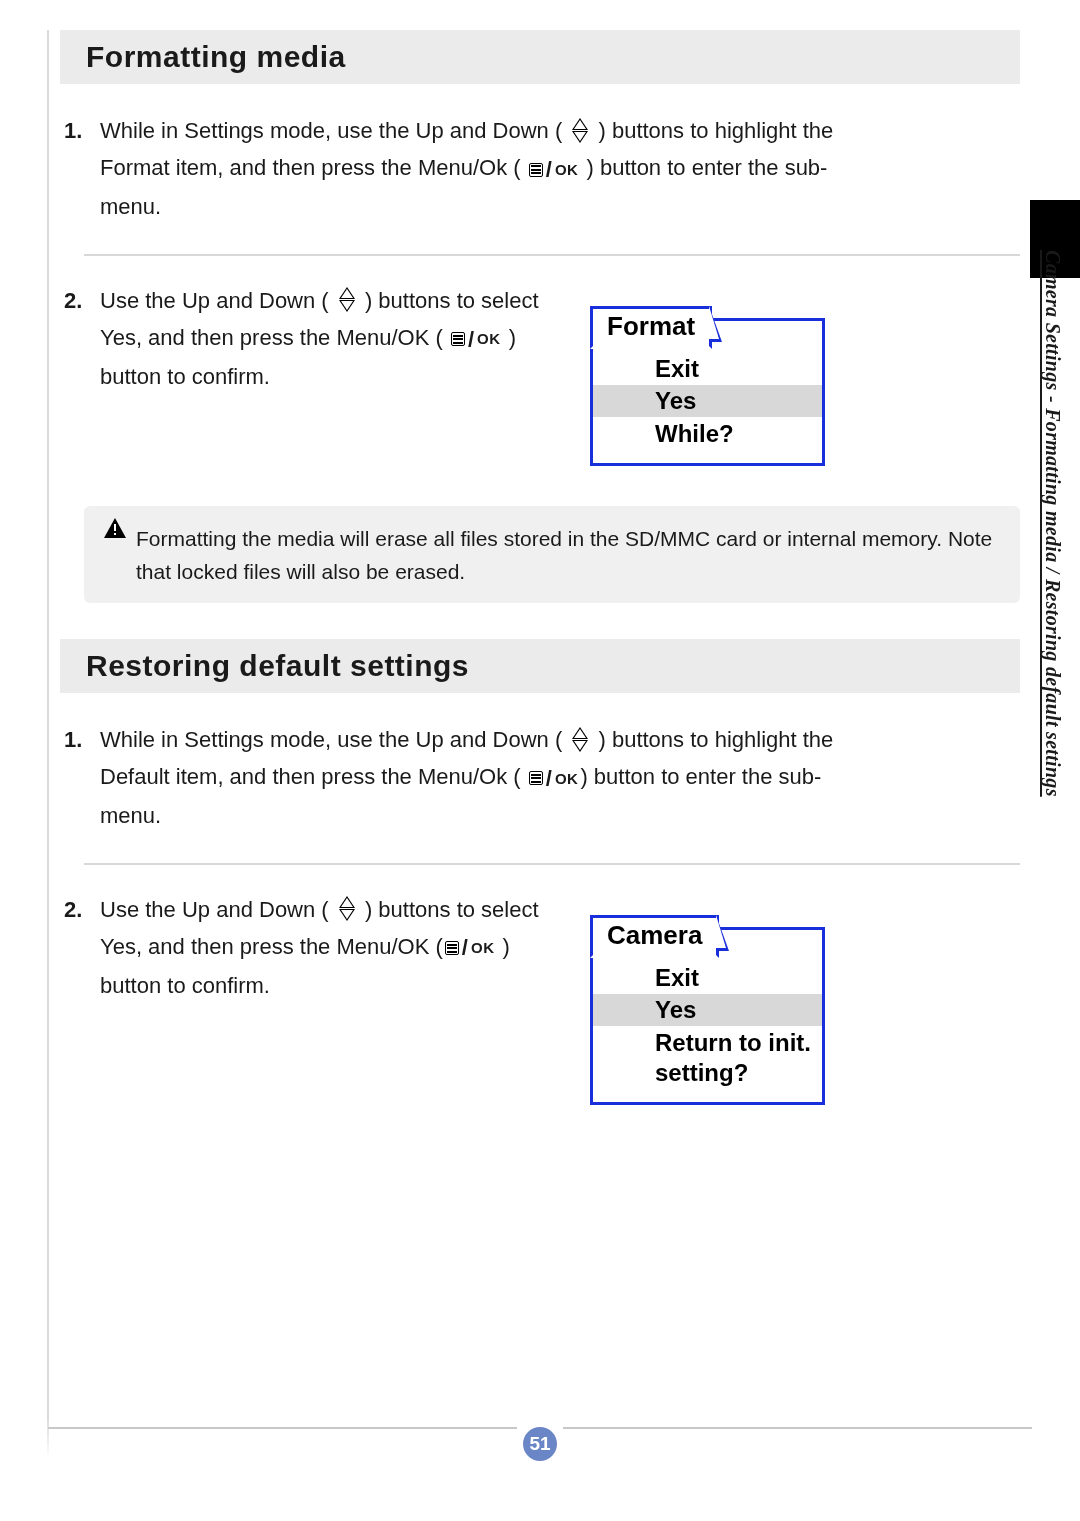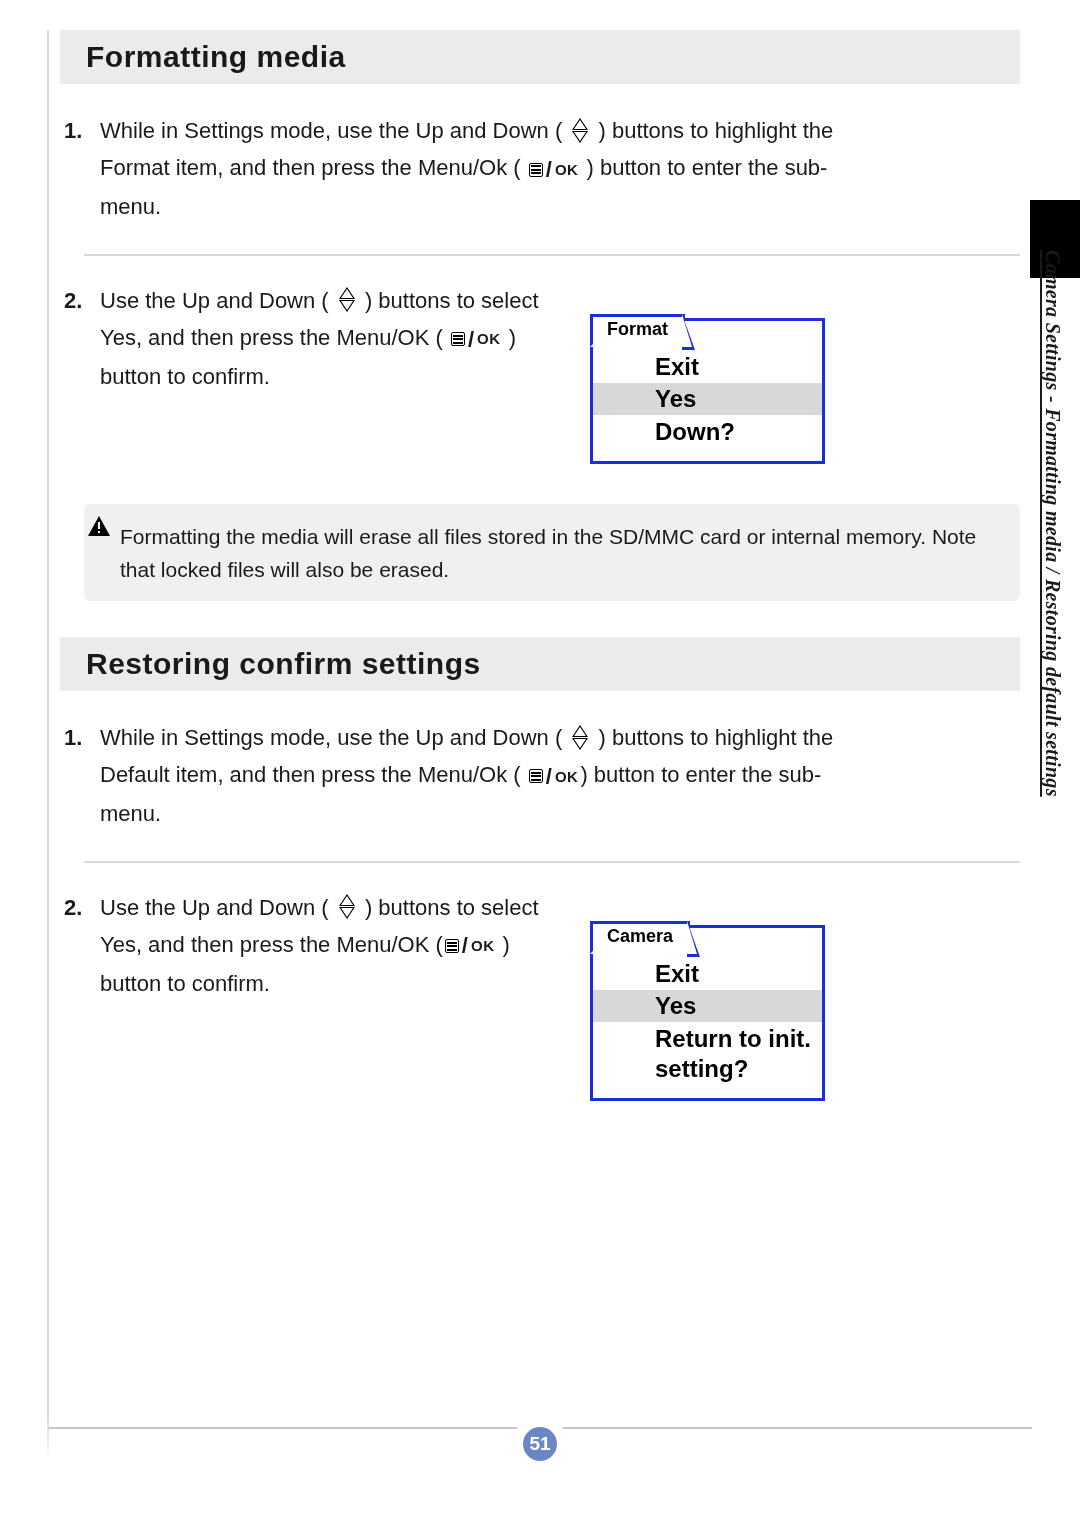--- a/index.html
+++ b/index.html
@@ -35,21 +35,21 @@
     color: #000;
   }
   .lcd .tab {
     display: inline-block;
     border: 3px solid #1a2fdc;
     border-bottom: 3px solid #fff;
     background: #fff;
     margin-top: -36px;
     margin-left: -3px;
     padding: 2px 14px 4px 14px;
-    font-size: 18px;
+    font-size: 26px;
     font-weight: bold;
     position: relative;
   }
   .lcd .tab::after {
     content: "";
     position: absolute;
     right: -10px; top: -3px;
     width: 0; height: 0;
     border-bottom: 33px solid #fff;
     border-right: 10px solid transparent;
@@ -73,21 +73,21 @@
     font-size: 24px;
     font-weight: bold;
     padding: 2px 0 6px 62px;
     line-height: 1.25;
   }
 
   .note-box {
     background: #f0f0f0;
     border-radius: 6px;
     margin: 40px 0 36px 24px;
-    padding: 14px 20px 14px 4px;
+    padding: 14px 20px 14px 20px;
     font-size: 21px;
     line-height: 1.6;
     display: flex;
     gap: 10px;
   }
   .note-text { padding-top: 2px; }
 
   .updown-icon { display: inline-flex; flex-direction: column; align-items: center; vertical-align: middle; gap: 1px; position: relative; top: -2px; margin: 0 4px; }
   .updown-icon .tri-up { width:0;height:0;border-left:8px solid transparent;border-right:8px solid transparent;border-bottom:12px solid #000; }
   .updown-icon .tri-dn { width:0;height:0;border-left:8px solid transparent;border-right:8px solid transparent;border-top:12px solid #000; }
@@ -199,38 +199,38 @@
         </span>
       </li>
     </ol>
 
     <div style="padding-top:36px;">
       <div class="lcd">
         <div class="tab">Format</div>
         <div class="items">
           <div class="item">Exit</div>
           <div class="item sel">Yes</div>
-          <div class="prompt">Down?</div>
+          <div class="prompt">While?</div>
         </div>
       </div>
     </div>
   </div>
 
   <div class="note-box">
     <span class="warn-icon">
       <svg width="22" height="20" viewBox="0 0 22 20">
           <path d="M11 0 L22 20 L0 20 Z" fill="#000"></path>
           <rect x="10" y="6" width="2" height="7" fill="#fff"></rect>
           <rect x="10" y="15" width="2" height="2" fill="#fff"></rect>
         </svg>
     </span>
     <span class="note-text">Formatting the media will erase all files stored in the SD/MMC card or internal memory. Note that locked files will also be erased.</span>
   </div>
 
-  <div class="section-bar">Restoring confirm settings</div>
+  <div class="section-bar">Restoring default settings</div>
 
   <ol class="step-list">
     <li class="step">
       <span class="num">1.</span>
       <span class="body">
         <span>While in Settings mode, use the </span><b>Up</b><span> and </span><b>Down</b><span> ( </span><span class="updown-icon">
             <span class="tri-up"></span>
             <span class="tri-dn"></span>
           </span><span> ) buttons to highlight the Default item, and then press the </span><b>Menu/Ok</b><span> ( </span><span class="menu-ok">
             <span class="menu-glyph">

